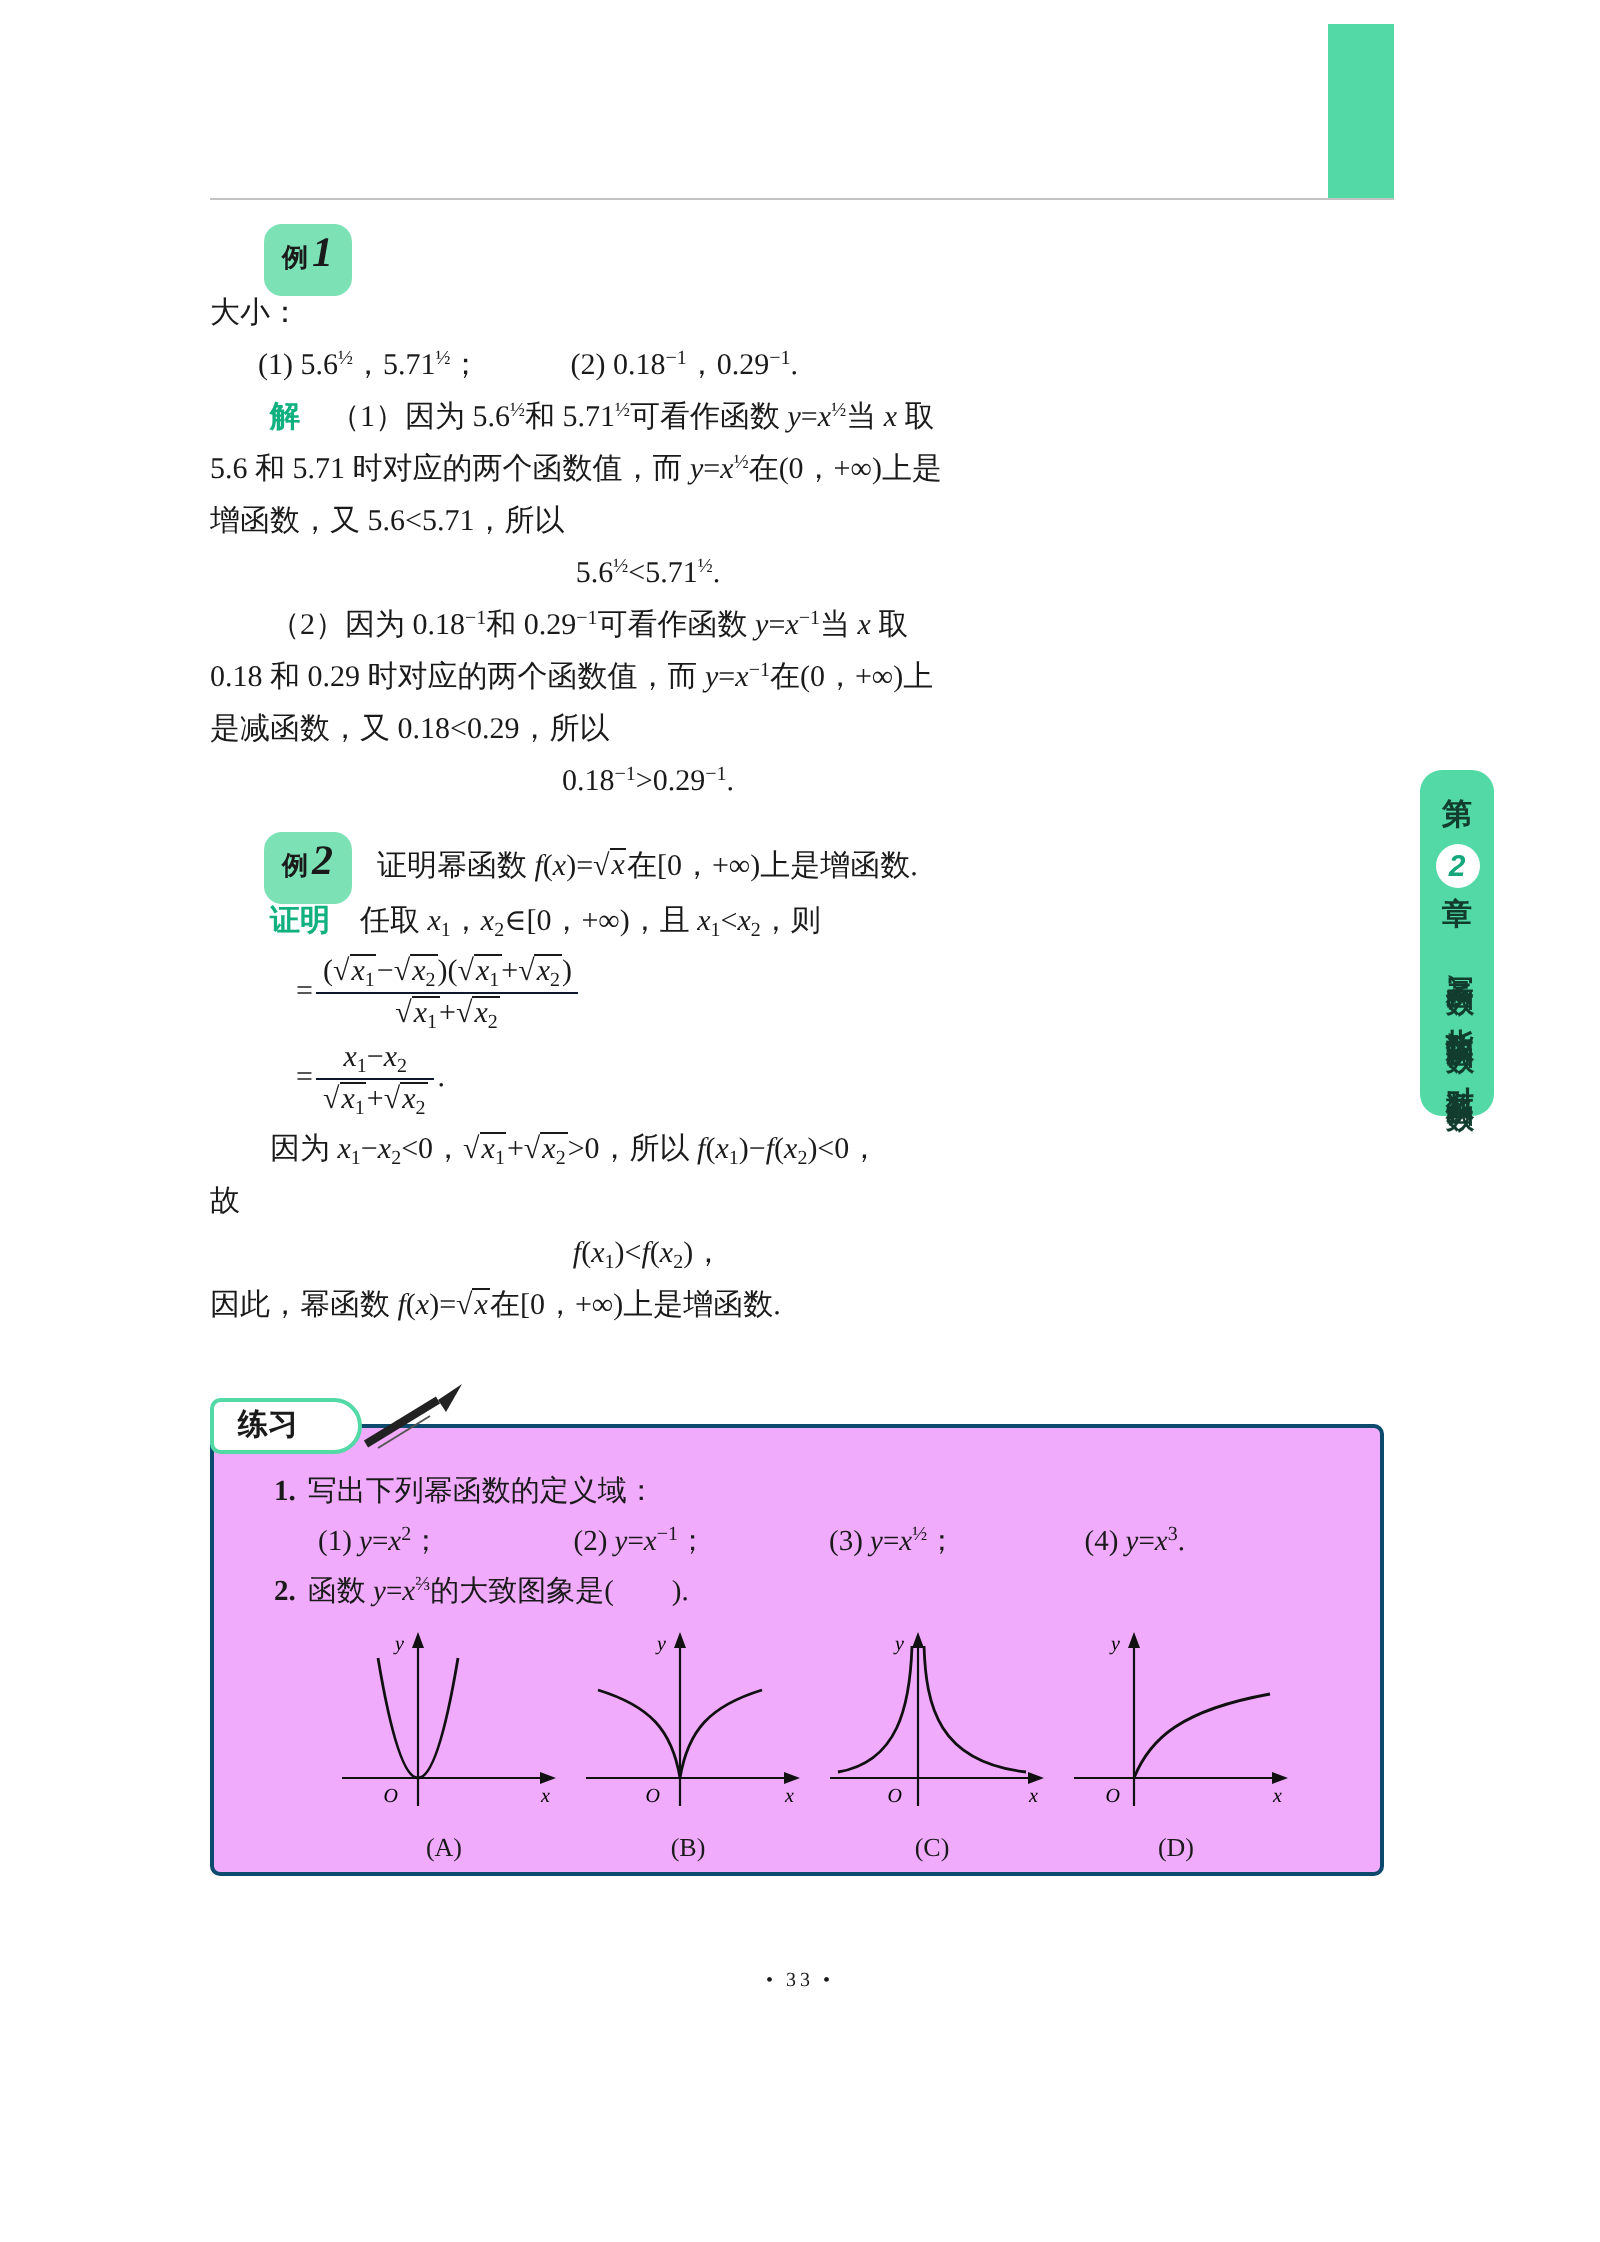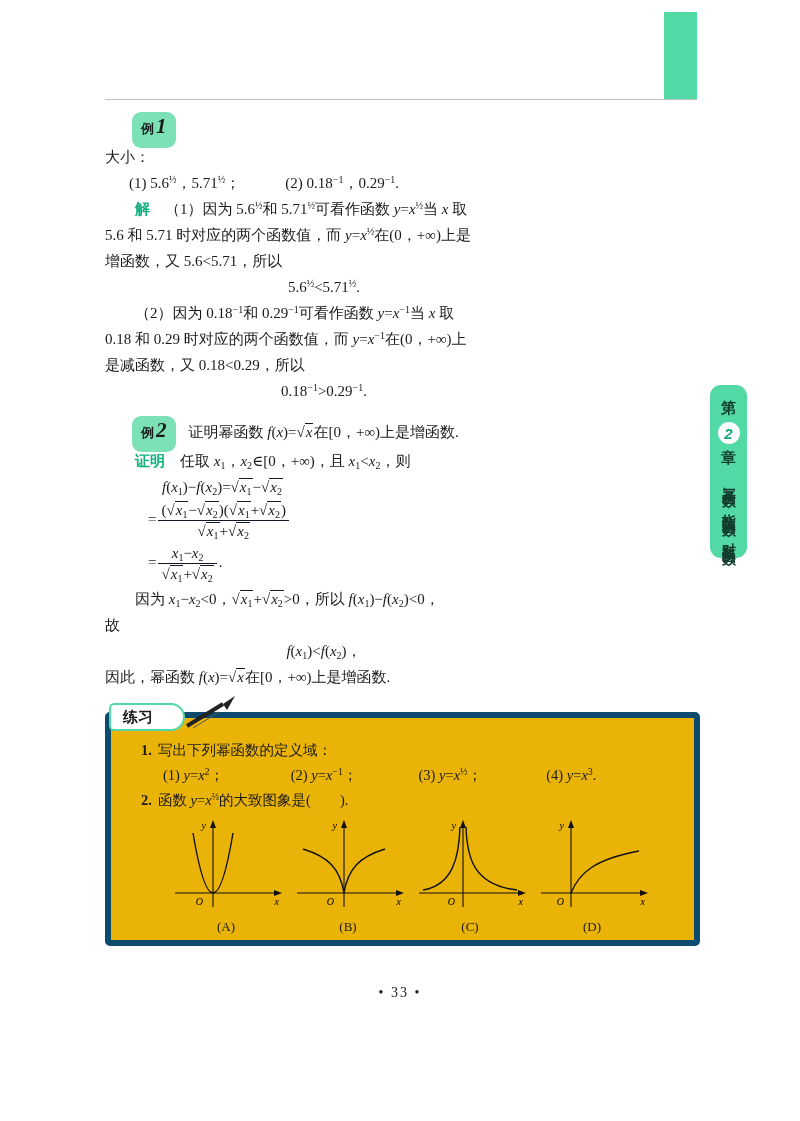--- a/index.html
+++ b/index.html
@@ -52,39 +52,39 @@
     font-size:15px;margin:3px 0;font-family:"Liberation Sans",sans-serif;
   }
   .ct-title{
     writing-mode:vertical-rl;text-orientation:upright;font-size:14px;font-weight:bold;
     letter-spacing:3px;margin-top:8px;color:#123c2e;
   }
 
   
   .exercise-box{
     position:absolute;left:105px;top:712px;width:583px;height:222px;
-    border:6px solid #0c4a6e;border-radius:5px;background:#eab308;
+    border:2px solid #0c4a6e;border-radius:5px;background:#f0abfc;
   }
   .ex-tab{
     position:absolute;left:-2px;top:-15px;height:24px;line-height:24px;
     background:#fff;border:2px solid #52d9a5;border-radius:6px 16px 16px 6px;
     padding:0 30px 0 12px;font-weight:bold;font-size:15px;
   }
   .pencil{position:absolute;left:68px;top:-26px;}
   .ex-body{padding:20px 20px 0 30px;font-size:14.5px;}
   .ex-line{height:25px;line-height:25px;white-space:nowrap;}
   .qnum{font-weight:bold;margin-right:6px;}
   .ex-items{display:flex;height:25px;line-height:25px;margin-left:22px;}
   .ex-items span{width:145px;white-space:nowrap;}
   .graphs{display:flex;gap:4px;margin-left:26px;margin-top:4px;}
   .graph{margin:0;width:118px;text-align:center;}
   .graph figcaption{font-size:13px;margin-top:2px;}
   .axlbl{font-style:italic;font-size:10px;font-family:"Liberation Serif",serif;}
 
-  .footer{position:absolute;top:985px;left:0;width:800px;text-align:center;font-size:14px;letter-spacing:2px;}
+  .footer{position:absolute;top:985px;left:0;width:800px;text-align:center;font-size:10px;letter-spacing:2px;}
 </style>
 </head>
 <body>
 
 <div class="top-block"></div>
 <div class="top-rule"></div>
 
 <div class="content">
 
   <div class="line l-badge">
@@ -108,21 +108,20 @@
 
   <div class="line l-badge sec2">
     <span class="ex-badge">
         <span class="eb-lbl">例</span>
         <span class="eb-num">2</span>
       </span><span>证明幂函数 <i>f</i>(<i>x</i>)=√<span class="sq"><i>x</i></span>在[0，+∞)上是增函数.</span>
   </div>
   <div class="line ind2">
     <span class="green">证明</span><span class="gap"></span><span>任取 <i>x</i><sub>1</sub>，<i>x</i><sub>2</sub>∈[0，+∞)，且 <i>x</i><sub>1</sub>&lt;<i>x</i><sub>2</sub>，则</span>
   </div>
-  <div class="line fline f-ind1"><i>f</i>(<i>x</i><sub>1</sub>)−<i>f</i>(<i>x</i><sub>2</sub>)=√<span class="sq"><i>x</i><sub>1</sub></span>−√<span class="sq"><i>x</i><sub>2</sub></span></div>
   <div class="line fline f-ind2">=<span class="frac"><span class="fn">(√<span class="sq"><i>x</i><sub>1</sub></span>−√<span class="sq"><i>x</i><sub>2</sub></span>)(√<span class="sq"><i>x</i><sub>1</sub></span>+√<span class="sq"><i>x</i><sub>2</sub></span>)</span><span class="fd">√<span class="sq"><i>x</i><sub>1</sub></span>+√<span class="sq"><i>x</i><sub>2</sub></span></span></span></div>
   <div class="line fline f-ind2">=<span class="frac"><span class="fn"><i>x</i><sub>1</sub>−<i>x</i><sub>2</sub></span><span class="fd">√<span class="sq"><i>x</i><sub>1</sub></span>+√<span class="sq"><i>x</i><sub>2</sub></span></span></span>.</div>
   <div class="line ind2">因为 <i>x</i><sub>1</sub>−<i>x</i><sub>2</sub>&lt;0，√<span class="sq"><i>x</i><sub>1</sub></span>+√<span class="sq"><i>x</i><sub>2</sub></span>&gt;0，所以 <i>f</i>(<i>x</i><sub>1</sub>)−<i>f</i>(<i>x</i><sub>2</sub>)&lt;0，</div>
   <div class="line">故</div>
   <div class="line ctr"><i>f</i>(<i>x</i><sub>1</sub>)&lt;<i>f</i>(<i>x</i><sub>2</sub>)，</div>
   <div class="line">因此，幂函数 <i>f</i>(<i>x</i>)=√<span class="sq"><i>x</i></span>在[0，+∞)上是增函数.</div>
 </div>
 
 <div class="chapter-tab">
   <span class="ct-char">第</span>

